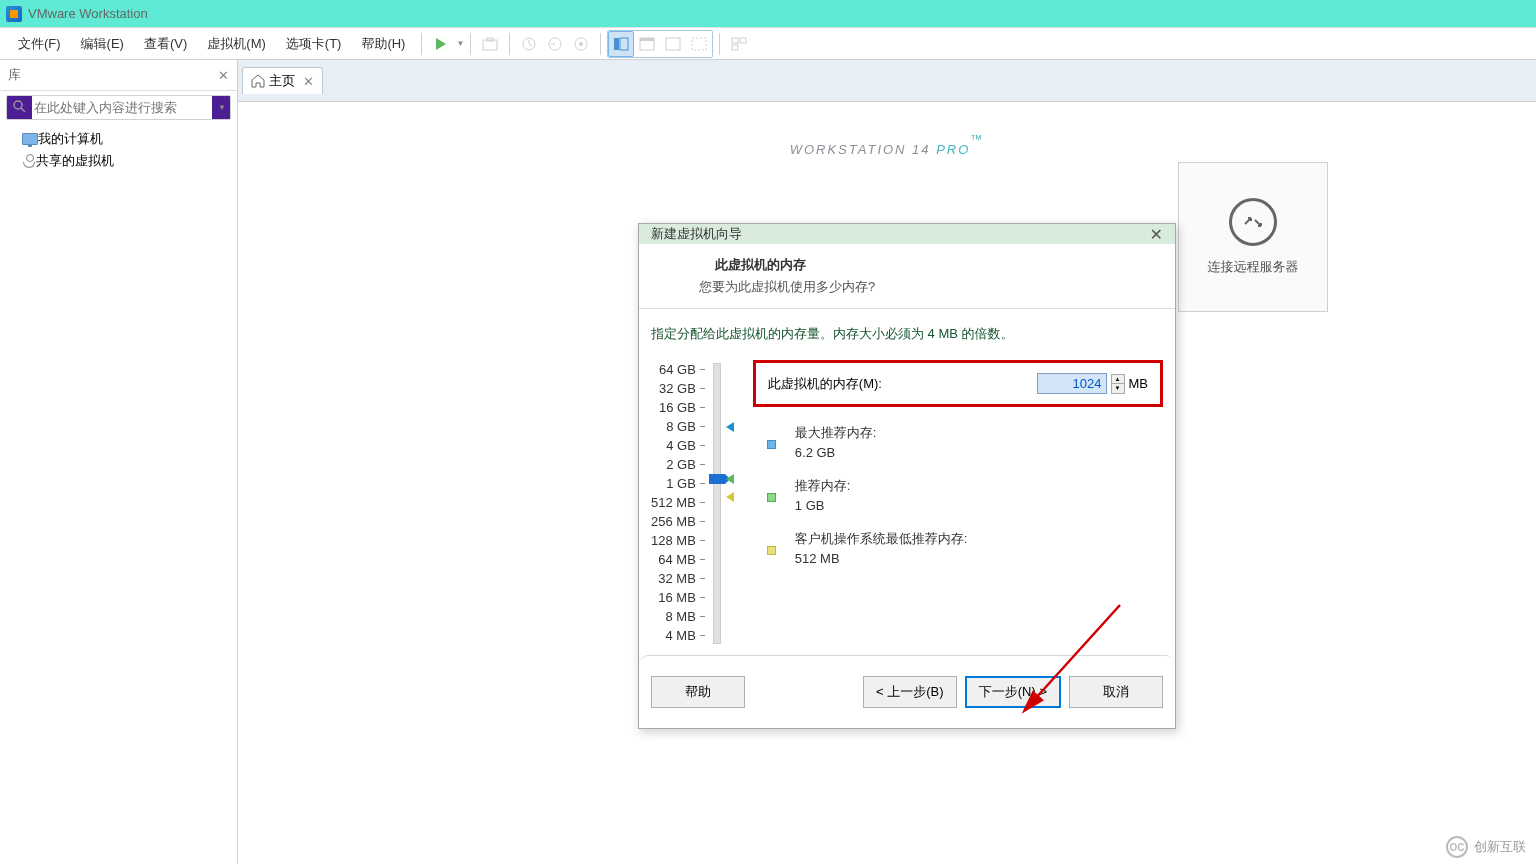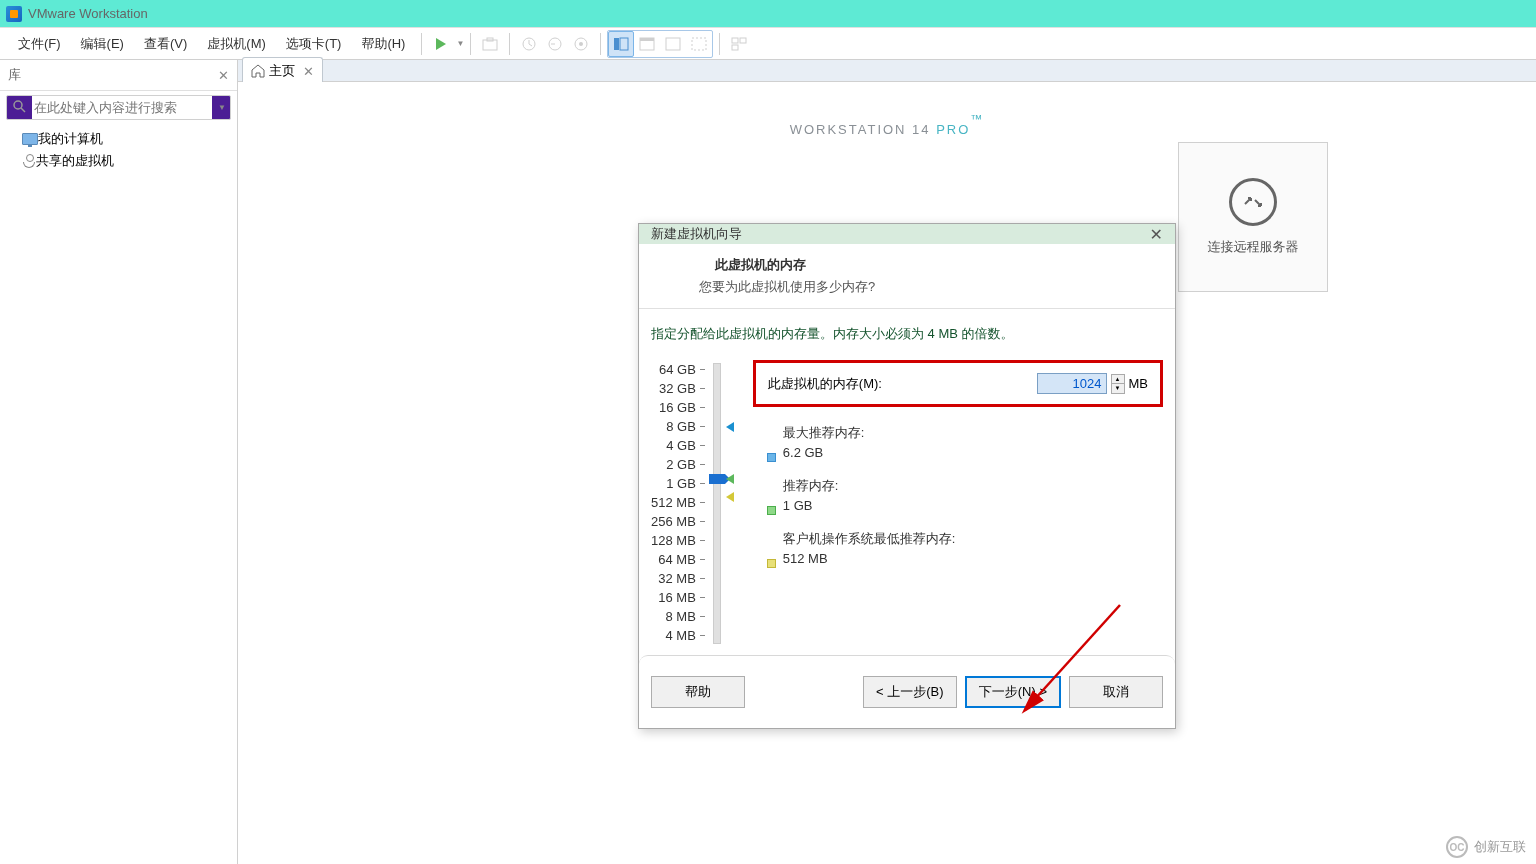--- a/index.html
+++ b/index.html
@@ -38,26 +38,26 @@
     .tree { padding: 4px 8px; }
     .tree-item { display: flex; align-items: center; padding: 2px 0 2px 14px; cursor: pointer; }
     .monitor-icon { display: inline-flex; width: 16px; height: 12px; border: 1px solid #5a8ab8; background: #7db5e8; border-radius: 1px; position: relative; }
     .monitor-icon::after { content:""; position:absolute; bottom:-3px; left:5px; width:4px; height:2px; background:#5a8ab8; }
     .share-icon { display: inline-flex; width: 14px; height: 14px; position: relative; }
     .share-icon::before { content:""; width:6px; height:6px; border:1px solid #888; border-radius:50%; position:absolute; top:0; left:4px; }
     .share-icon::after { content:""; width:10px; height:5px; border:1px solid #888; border-top:none; border-radius: 0 0 6px 6px; position:absolute; bottom:0; left:1px; }
     
     
     .content { flex: 1; display: flex; flex-direction: column; position: relative; }
-    .tab-bar { height: 22px; background: #e8eef5; border-bottom: 1px solid #d0d0d0; display: flex; align-items: center; padding: 0 4px; }
+    .tab-bar { height: 42px; background: #e8eef5; border-bottom: 1px solid #d0d0d0; display: flex; align-items: center; padding: 0 4px; }
     .tab { display: flex; align-items: center; background: #fff; border: 1px solid #c0c8d0; border-bottom: none; padding: 4px 8px; border-radius: 3px 3px 0 0; gap: 4px; }
     .home-icon { width: 14px; height: 14px; }
     .tab-close { color: #888; cursor: pointer; margin-left: 4px; font-family: Arial; }
     .page { flex: 1; background: #fff; position: relative; }
-    .workstation-title { position: absolute; top: 25px; left: 50%; transform: translateX(-50%); font-size: 30px; letter-spacing: 2px; color: #8a9096; font-weight: 300; white-space: nowrap; }
+    .workstation-title { position: absolute; top: 25px; left: 50%; transform: translateX(-50%); font-size: 30px; letter-spacing: 2px; color: #8a9096; font-weight: 300; white-space: nowrap; font-style: italic; }
     .workstation-title .pro { color: #48b5c4; }
     .workstation-title .tm { font-size: 12px; vertical-align: super; }
     
     .tile { position: absolute; top: 60px; left: 940px; width: 150px; height: 150px; border: 1px solid #d0d0d0; background: #fafafa; display: flex; flex-direction: column; align-items: center; justify-content: center; gap: 12px; }
     .tile-icon { width: 48px; height: 48px; border: 3px solid #666; border-radius: 50%; display: flex; align-items: center; justify-content: center; }
     .tile-label { color: #555; }
     
     
     .dialog { position: absolute; top: 223px; left: 638px; width: 538px; background: #fff; border: 1px solid #a8a8a8; box-shadow: 2px 3px 10px rgba(0,0,0,0.2); z-index: 100; }
     .dialog-titlebar { height: 20px; background: #d8ebdd; display: flex; align-items: center; justify-content: space-between; padding: 0 12px; }
@@ -83,21 +83,21 @@
     
     .mem-info { flex: 1; padding-left: 24px; position: relative; }
     .highlight-box { border: 3px solid #d00000; padding: 10px 12px; margin-bottom: 16px; display: flex; align-items: center; gap: 12px; }
     .mem-label { flex: 1; }
     .mem-input-wrap { display: flex; align-items: center; gap: 4px; }
     .mem-input { width: 70px; border: 1px solid #7a9fc4; padding: 2px 4px; text-align: right; color: #0058cc; background: #d4e5f7; font-size: 13px; }
     .spinner { display: flex; flex-direction: column; border: 1px solid #aaa; }
     .spinner div { width: 12px; height: 9px; background: #f0f0f0; display: flex; align-items: center; justify-content: center; font-size: 6px; cursor: pointer; }
     .spinner div:first-child { border-bottom: 1px solid #aaa; }
     
-    .rec-item { display: flex; align-items: flex-end; gap: 7px; margin-bottom: 4px; margin-left: 14px; }
+    .rec-item { display: flex; align-items: center; gap: 19px; margin-bottom: 4px; margin-left: 14px; }
     .rec-square { width: 9px; height: 9px; border: 1px solid; margin-top: 4px; }
     .sq-blue { background:#6bb5e8; border-color:#3a8fd0; }
     .sq-green { background:#8ed888; border-color:#4cae4c; }
     .sq-yellow { background:#e8e078; border-color:#c4b838; }
     .rec-text { color: #333; line-height: 1.5; }
     
     .dialog-buttons { border-top: 1px solid #d8d8d8; padding: 20px 12px; display: flex; gap: 8px; border-radius: 9px; }
     .dlg-btn { min-width: 94px; padding: 5px 12px; background: #f0f0f0; border: 1px solid #adadad; cursor: pointer; text-align: center; }
     .dlg-btn.primary { border: 2px solid #0078d7; }
     .spacer { flex: 1; }

